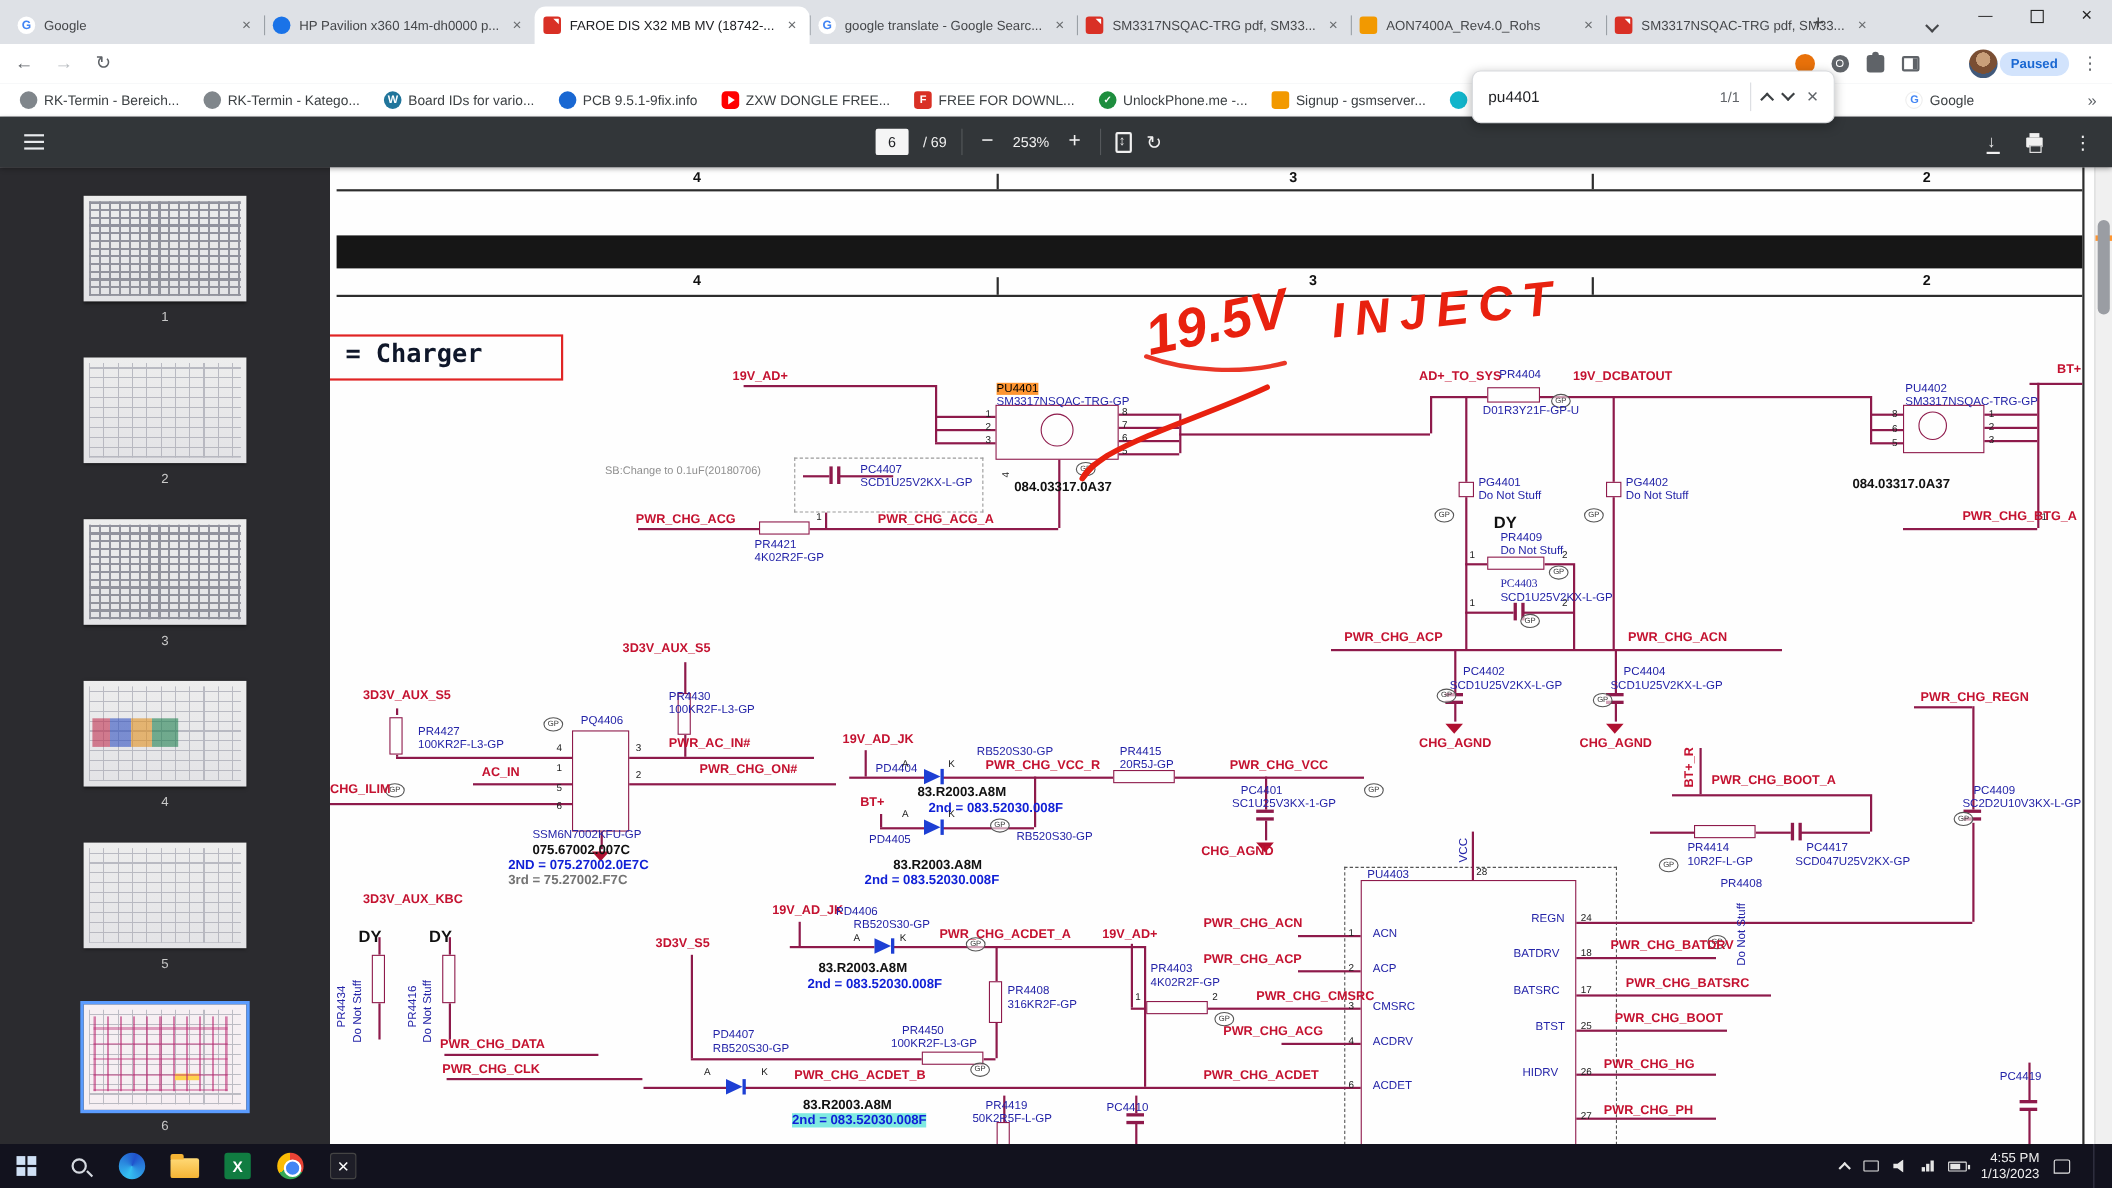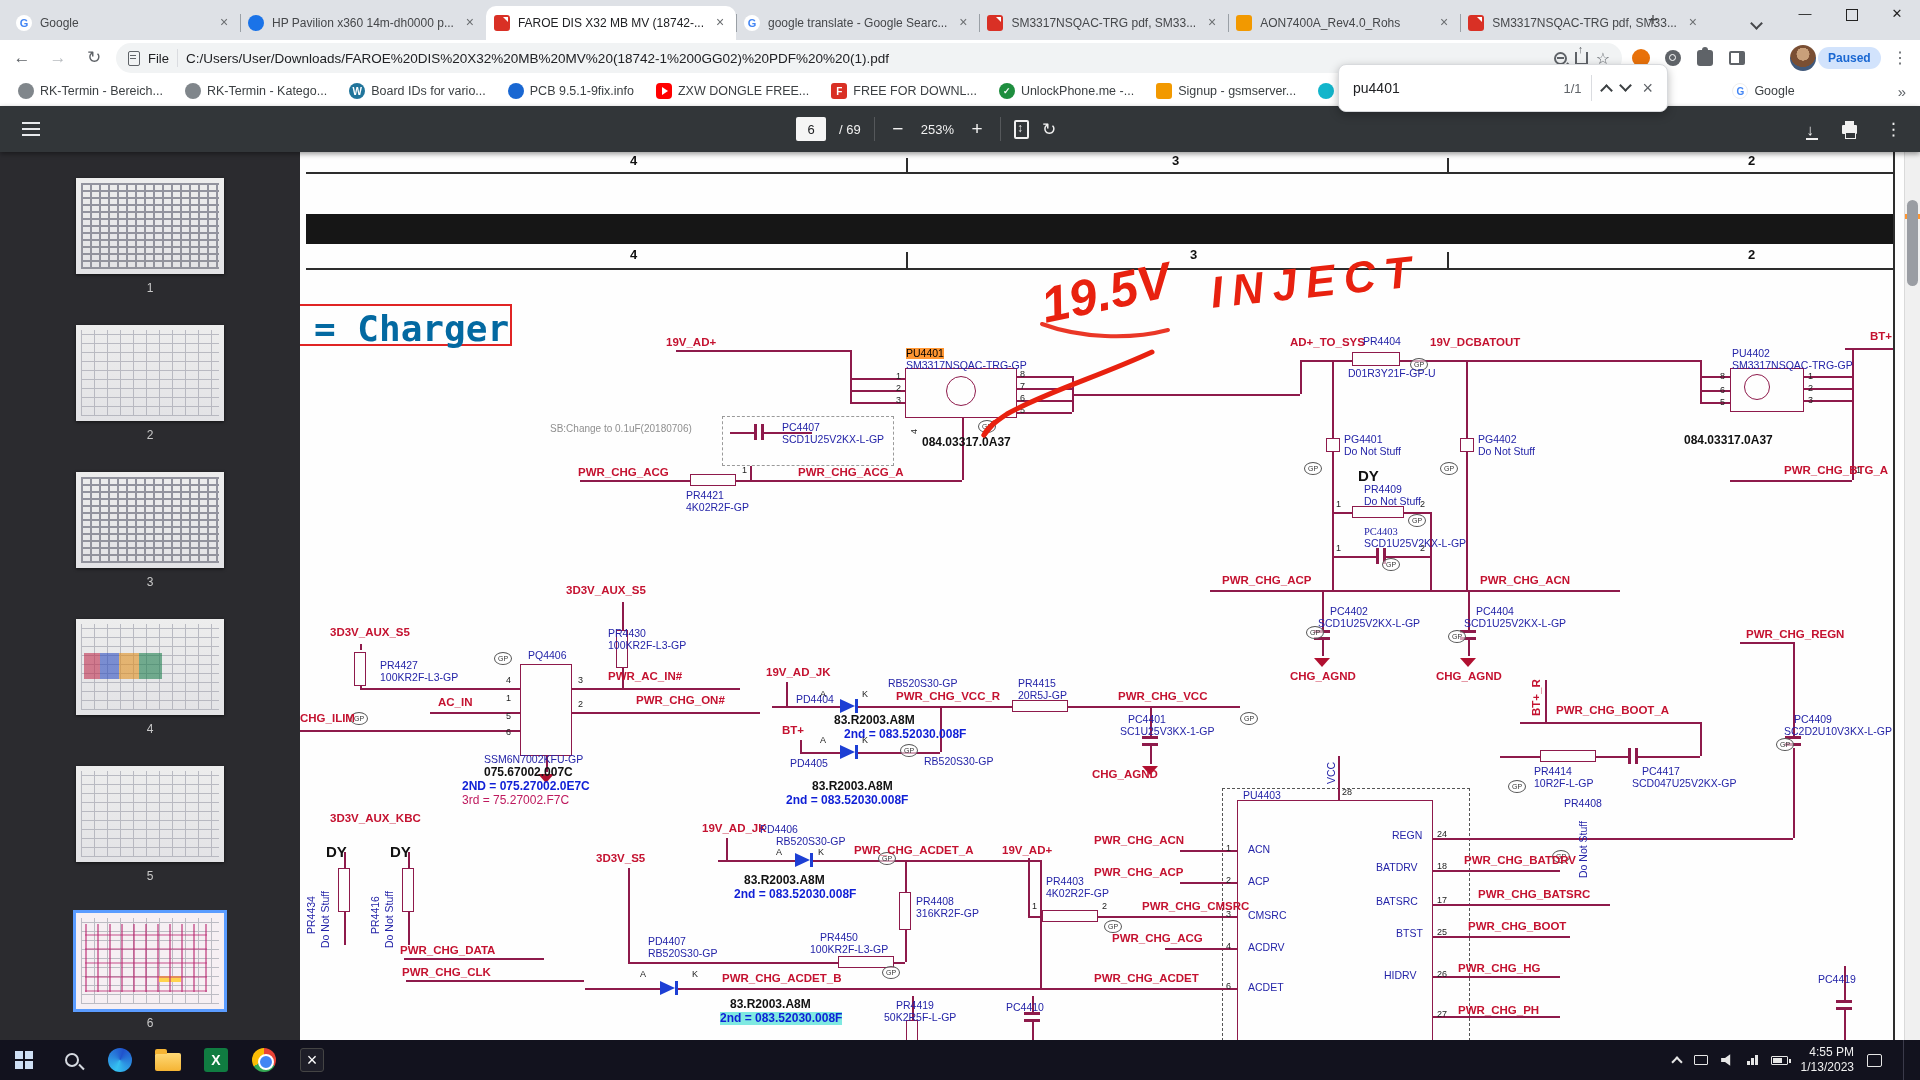--- a/index.html
+++ b/index.html
@@ -144,25 +144,25 @@
   .plate{position:absolute;background:#8e1a4b}
   .diode{position:absolute;width:0;height:0;border-top:7px solid transparent;border-bottom:7px solid transparent;border-left:15px solid #1d3fd4}
   .dbar{position:absolute;width:2.5px;height:14px;background:#1d3fd4}
   .gnd{position:absolute;width:0;height:0;border-left:8px solid transparent;border-right:8px solid transparent;border-top:9px solid #b01030}
   .stamp{position:absolute;width:18px;height:13px;border:1px solid #555;border-radius:50%;font-size:7px;color:#333;display:flex;align-items:center;justify-content:center;background:rgba(255,255,255,.6)}
   .lab{position:absolute;white-space:nowrap;line-height:1.05;transform-origin:0 0;font-family:"Liberation Sans",sans-serif}
   .lab.net{color:#c41230;font-size:11.5px;font-weight:bold}
   .lab.ref{color:#2424a8;font-size:10.5px}
   .lab.pnb{color:#111;font-size:12px;font-weight:bold}
   .lab.alt{color:#0f1fd6;font-size:12px;font-weight:bold}
-  .lab.grn{color:#be185d;font-size:12px;font-weight:normal}
+  .lab.grn{color:#737373;font-size:12px;font-weight:bold}
   .lab.note{color:#8f8f8f;font-size:10px}
   .lab.pin{color:#222;font-size:9px}
   .lab.col{color:#111;font-size:13px;font-weight:bold}
-  .lab.chg{color:#0369a1;font-size:36px;font-weight:bold;font-family:"DejaVu Sans Mono",monospace}
+  .lab.chg{color:#0f172a;font-size:23px;font-weight:bold;font-family:"DejaVu Sans Mono",monospace}
   .lab.hl{background:#ff9632;color:#000}
   .lab.sel{background:#7fe9e1}
   .scrawl{position:absolute;color:#e8210f;font-weight:bold;font-style:italic;z-index:6;transform-origin:0 0}
   .scrawl.w1{left:736px;top:126px;font-size:50px;transform:rotate(-12deg)}
   .scrawl.w2{left:908px;top:116px;font-size:44px;letter-spacing:9px;transform:rotate(-6deg)}
   .inksvg{position:absolute;inset:0;z-index:5;pointer-events:none}
 
   
   .vscroll{position:absolute;left:1904px;top:152px;width:16px;height:889px;background:#f0f0f0;border-left:1px solid #dadada}
   .vthumb{position:absolute;left:2px;top:48px;width:11px;height:86px;background:#9a9da3;border-radius:6px}
@@ -246,29 +246,20 @@
       <div class="wc">—</div>
       <div class="wc wc-max"></div>
       <div class="wc">✕</div>
     </div>
   </div>
 
   <div class="toolbar">
     <div class="navbtn" style="left:8px">←</div>
     <div class="navbtn" style="left:44px;color:#b8bcc0">→</div>
     <div class="navbtn" style="left:80px">↻</div>
-    <div class="omnibox">
-      <span class="doc-ico"></span>
-      <span>File</span>
-      <span class="omni-sep"></span>
-      <span class="url">C:/Users/User/Downloads/FAROE%20DIS%20X32%20MB%20MV%20(18742-1%200GG02)%20PDF%20%20(1).pdf</span>
-      <span class="zoom-ico"></span>
-      <span class="share-ico"></span>
-      <span class="star-ico">☆</span>
-    </div>
     <div class="ext" style="left:1630px">
         <span class="ext-orange"></span>
       </div>
     <div class="ext" style="left:1662px">
         <span class="ext-mag"></span>
       </div>
     <div class="ext" style="left:1694px">
         <span class="ext-puzzle"></span>
       </div>
     <div class="ext" style="left:1726px">

